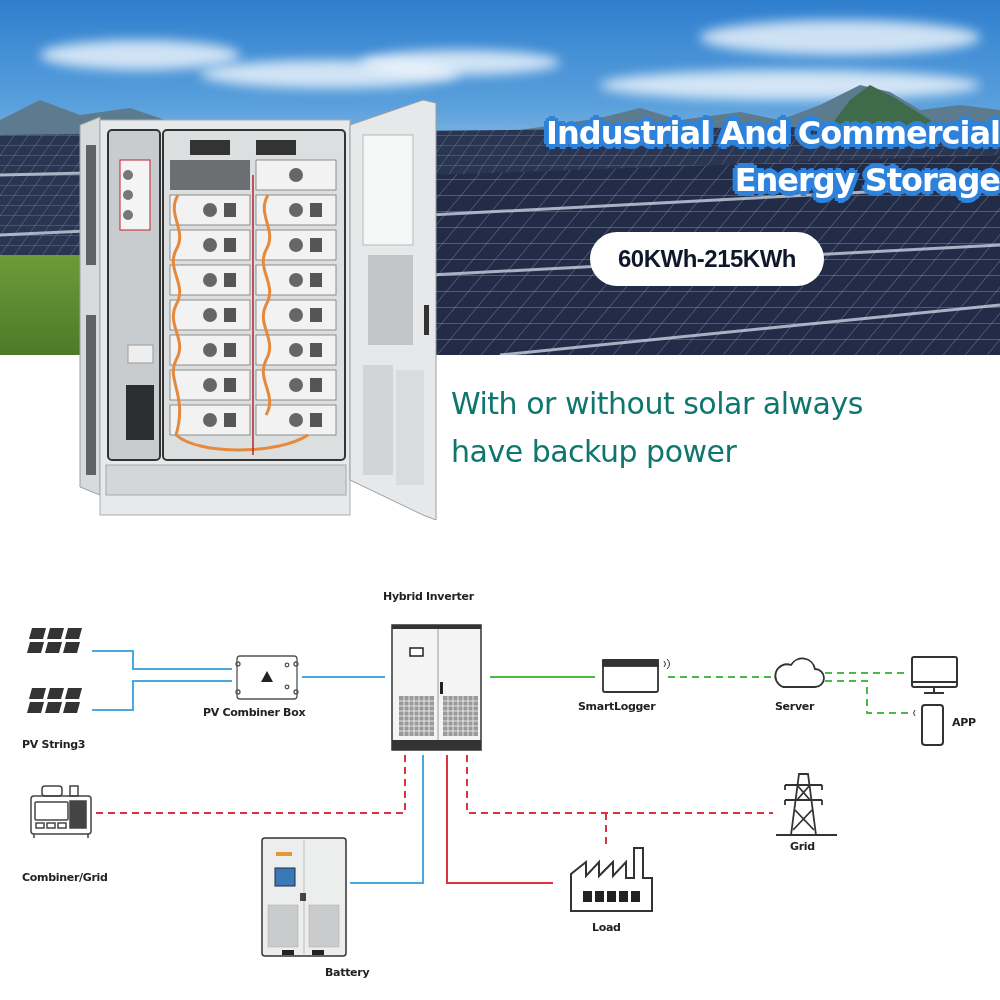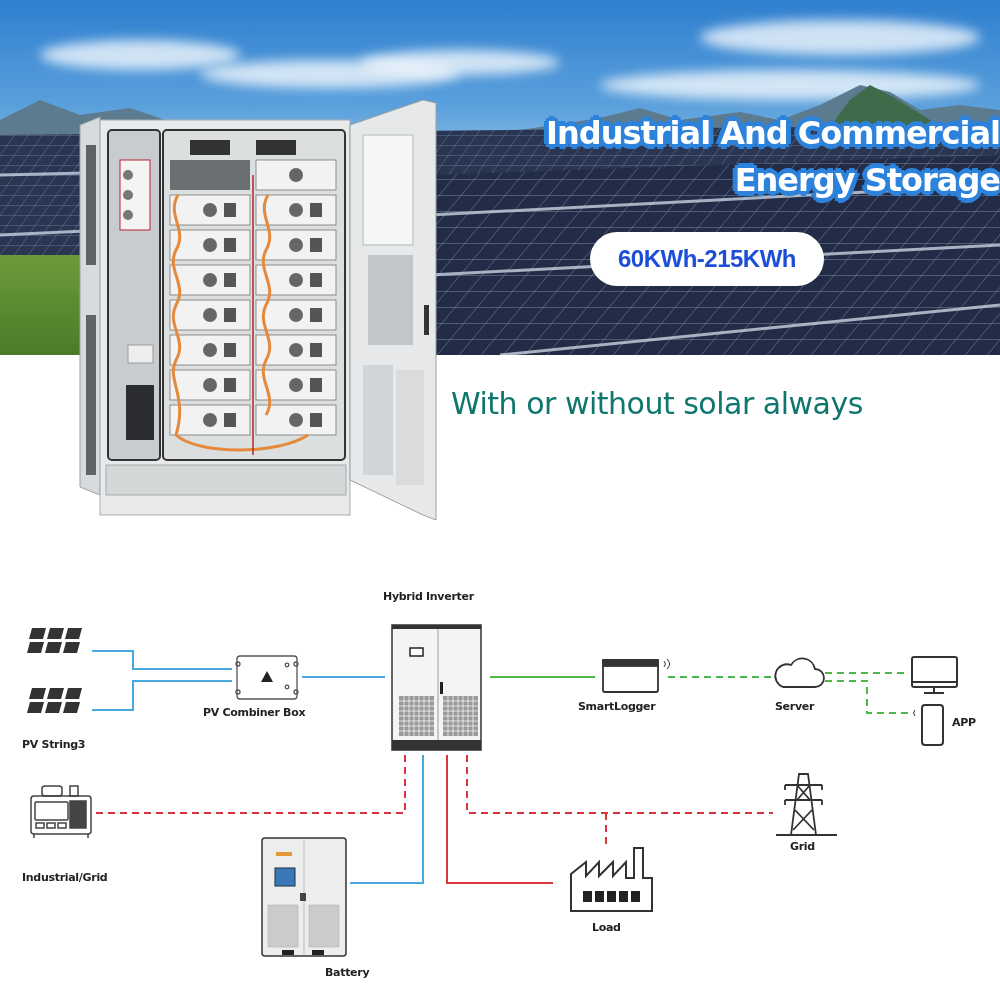--- a/index.html
+++ b/index.html
@@ -28,21 +28,21 @@
       3px 3px 0 #2d82db, -3px -3px 0 #2d82db, 3px -3px 0 #2d82db, -3px 3px 0 #2d82db,
       5px 0 0 #2d82db, -5px 0 0 #2d82db, 0 5px 0 #2d82db, 0 -5px 0 #2d82db;
   }
   .title.l1 { top: 110px; }
   .title.l2 { top: 157px; }
 
   .capacity-pill {
     position: absolute; left: 590px; top: 232px; width: 234px; height: 54px;
     background: #fff; border-radius: 27px;
     display: flex; align-items: center; justify-content: center;
-    font-family: "Liberation Sans", sans-serif; font-weight: bold; font-size: 24px; color: #1d4ed8;
+    font-family: "Liberation Sans", sans-serif; font-weight: bold; font-size: 24px; color: #0f172a;
     letter-spacing: -0.5px;
   }
   .tagline {
     position: absolute; left: 451px; top: 380px; width: 460px;
     font-family: "DejaVu Sans", sans-serif; font-size: 30px; line-height: 48px; color: #0f766e;
     letter-spacing: -0.5px;
   }
 
   
   .cabinet { position: absolute; left: 78px; top: 95px; width: 360px; height: 425px; }
@@ -182,20 +182,21 @@
   <rect x="346" y="210" width="5" height="30" fill="#333"></rect>
 
   <rect x="28" y="370" width="240" height="30" fill="#d4d7d8" stroke="#aaa"></rect>
 </svg>
 
 <div class="title l1">Industrial And Commercial</div>
 <div class="title l2">Energy Storage</div>
 <div class="capacity-pill">60KWh-215KWh</div>
 <div class="tagline">
   <div>With or without solar always</div>
+  <div>have backup power</div>
 </div>
 
 <div class="diagram">
   <svg class="wires" width="1000" height="410" viewBox="0 590 1000 410">
 
     <g fill="none" stroke="#4aa8e0" stroke-width="2">
       <polyline points="92,651 133,651 133,669 232,669"></polyline>
       <polyline points="92,710 133,710 133,681 232,681"></polyline>
       <line x1="302" y1="677" x2="385" y2="677"></line>
       <polyline points="423,755 423,883 350,883"></polyline>
@@ -330,17 +331,17 @@
       <path d="M776 835 H837"></path>
     </g>
   </svg>
 
   <div class="label" style="left:383px;top:0px;">Hybrid Inverter</div>
   <div class="label" style="left:22px;top:148px;">PV String3</div>
   <div class="label" style="left:203px;top:116px;">PV Combiner Box</div>
   <div class="label" style="left:578px;top:110px;">SmartLogger</div>
   <div class="label" style="left:775px;top:110px;">Server</div>
   <div class="label" style="left:952px;top:126px;">APP</div>
-  <div class="label" style="left:22px;top:281px;">Industrial/Grid</div>
+  <div class="label" style="left:22px;top:281px;">Combiner/Grid</div>
   <div class="label" style="left:277px;top:376px;margin-left:48px;">Battery</div>
   <div class="label" style="left:592px;top:331px;">Load</div>
   <div class="label" style="left:790px;top:250px;">Grid</div>
 </div>
 
 </body></html>

